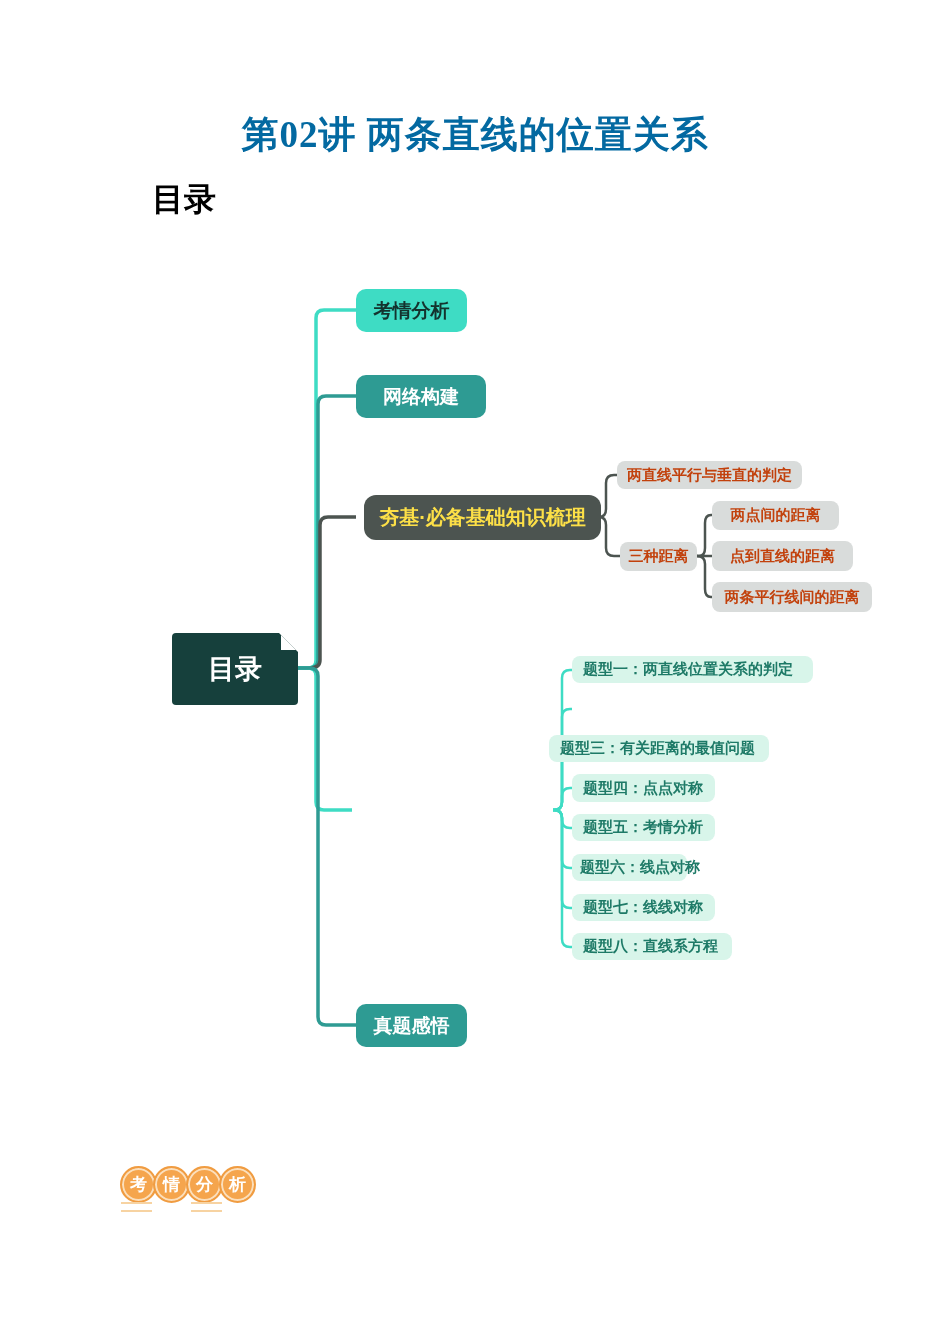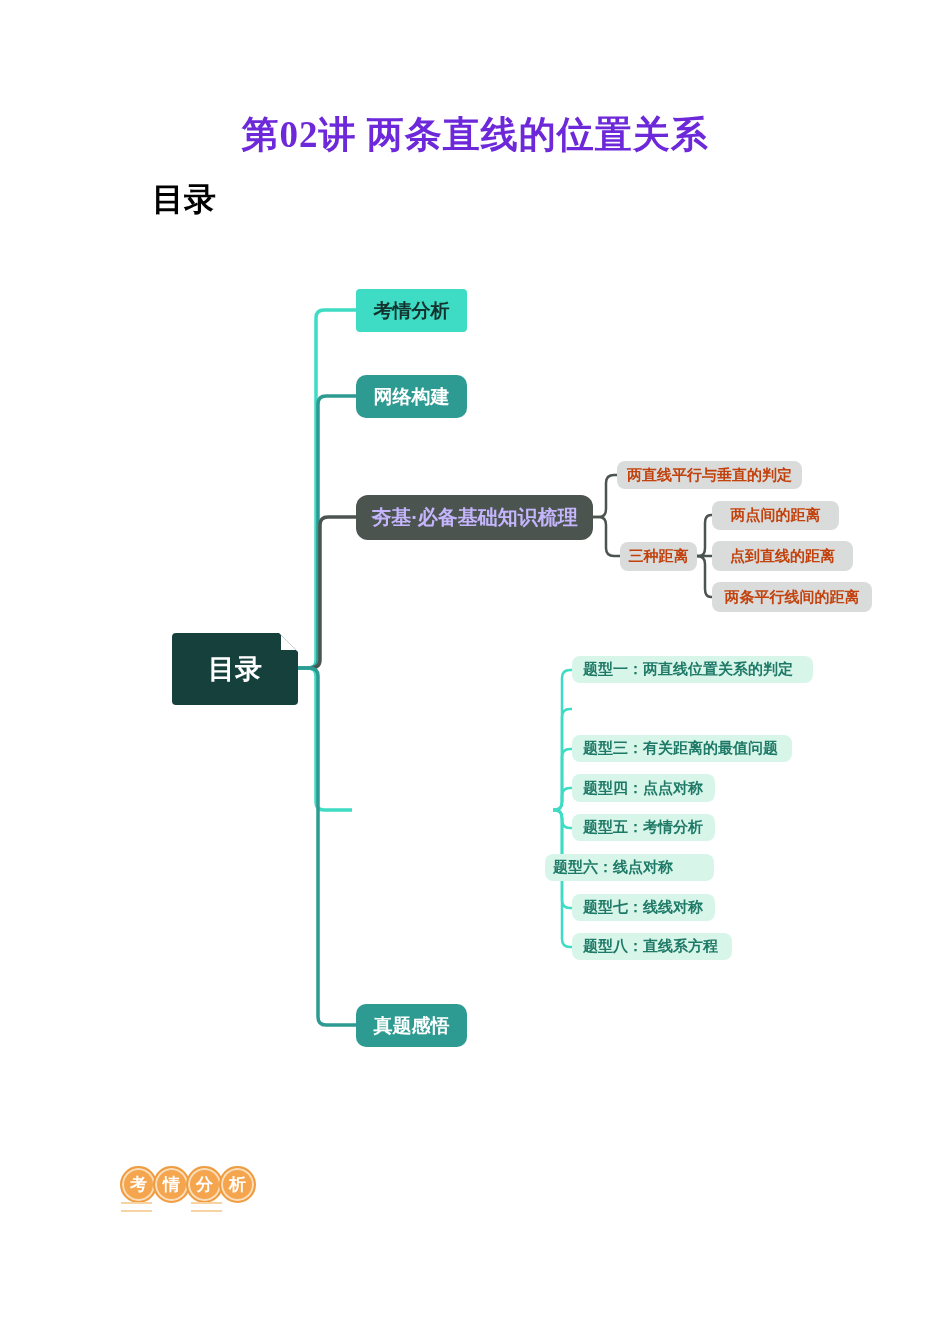--- a/index.html
+++ b/index.html
@@ -1,29 +1,29 @@
 <!DOCTYPE html>
 <html><head>
 <meta charset="utf-8">
 <style>
   html,body{margin:0;padding:0;background:#ffffff;}
   #page{position:relative;width:950px;height:1344px;background:#ffffff;overflow:hidden;
         font-family:"Liberation Sans","DejaVu Sans",sans-serif;}
   .doc-title{position:absolute;left:0;top:110px;width:950px;text-align:center;
              font-family:"Liberation Serif","DejaVu Serif",serif;font-weight:bold;
-             font-size:37px;color:#6d28d9;letter-spacing:1px;}
+             font-size:37px;color:#0369a1;letter-spacing:1px;}
   .toc-heading{position:absolute;left:152px;top:178px;
                font-family:"Liberation Serif","DejaVu Serif",serif;font-weight:bold;
                font-size:32px;color:#000;}
   #map-lines{position:absolute;left:0;top:0;z-index:1;pointer-events:none;}
   .node{position:absolute;z-index:2;display:flex;align-items:center;justify-content:center;
         font-weight:bold;box-sizing:border-box;white-space:nowrap;}
-  .n-turquoise{background:#3EDCC4;color:#14332E;border-radius:4px;font-size:19px;}
+  .n-turquoise{background:#3EDCC4;color:#14332E;border-radius:10px;font-size:19px;}
   .n-teal{background:#2E9B93;color:#ffffff;border-radius:10px;font-size:19px;}
-  .n-dark{background:#4C5450;color:#c4b5fd;border-radius:12px;font-size:20px;}
+  .n-dark{background:#4C5450;color:#fde047;border-radius:12px;font-size:20px;margin-left:8px;}
   .n-gray{background:#D9DCDB;color:#c2410c;border-radius:8px;font-size:15px;}
   .n-mint{background:#D8F5EA;color:#1E7A67;border-radius:8px;font-size:15px;
           justify-content:flex-start;padding:0 11px;}
   .root-box{position:absolute;left:172px;top:633px;width:126px;height:72px;z-index:2;
             background:#16403C;border-radius:4px;display:flex;align-items:center;justify-content:center;
             color:#fff;font-weight:bold;font-size:27px;
             clip-path:polygon(0 0,calc(100% - 19px) 0,100% 19px,100% 100%,0 100%);}
   .root-fold{position:absolute;top:0;right:0;width:17px;height:17px;background:#ffffff;
              clip-path:polygon(0 0,100% 100%,0 100%);}
   .badge{position:absolute;left:120px;top:1166px;display:flex;z-index:2;}
@@ -66,35 +66,35 @@
     <path d="M 553 810 L 554 810 Q 562 810 562 818 L 562 900 Q 562 908 570 908 L 572 908" fill="none" stroke="#3EDCC4" stroke-width="2.5"></path>
     <path d="M 553 810 L 554 810 Q 562 810 562 818 L 562 939 Q 562 947 570 947 L 572 947" fill="none" stroke="#3EDCC4" stroke-width="2.5"></path>
   </svg>
 
   <div class="root-box">
     <span>目录</span>
     <span class="root-fold"></span>
   </div>
 
   <div class="node n-turquoise" style="left:356px;top:289px;width:111px;height:43px;">考情分析</div>
-  <div class="node n-teal" style="left:356px;top:375px;width:111px;height:43px;">网络构建</div>
+  <div class="node n-teal" style="left:356px;top:375px;width:130px;height:43px;">网络构建</div>
   <div class="node n-dark" style="left:356px;top:495px;width:237px;height:45px;">夯基·必备基础知识梳理</div>
   <div class="node n-teal" style="left:356px;top:1004px;width:111px;height:43px;">真题感悟</div>
 
   <div class="node n-gray" style="left:617px;top:461px;width:185px;height:28px;">两直线平行与垂直的判定</div>
   <div class="node n-gray" style="left:620px;top:542px;width:77px;height:29px;">三种距离</div>
   <div class="node n-gray" style="left:712px;top:501px;width:127px;height:29px;">两点间的距离</div>
   <div class="node n-gray" style="left:712px;top:541px;width:141px;height:30px;">点到直线的距离</div>
   <div class="node n-gray" style="left:712px;top:582px;width:160px;height:30px;">两条平行线间的距离</div>
 
   <div class="node n-mint" style="left:572px;top:656px;width:241px;height:27px;">题型一：两直线位置关系的判定</div>
-  <div class="node n-mint" style="left:572px;top:735px;width:220px;height:27px;">题型三：有关距离的最值问题</div>
+  <div class="node n-mint" style="left:549px;top:735px;width:220px;height:27px;">题型三：有关距离的最值问题</div>
   <div class="node n-mint" style="left:572px;top:774px;width:143px;height:28px;">题型四：点点对称</div>
   <div class="node n-mint" style="left:572px;top:814px;width:143px;height:27px;">题型五：考情分析</div>
-  <div class="node n-mint" style="left:545px;top:854px;width:169px;height:27px;padding-left:8px;">题型六：线点对称</div>
+  <div class="node n-mint" style="left:572px;top:854px;width:115px;height:27px;padding-left:8px;">题型六：线点对称</div>
   <div class="node n-mint" style="left:572px;top:894px;width:143px;height:27px;">题型七：线线对称</div>
   <div class="node n-mint" style="left:572px;top:933px;width:160px;height:27px;">题型八：直线系方程</div>
 
   <div class="badge">
     <div class="badge-circle">考</div>
     <div class="badge-circle">情</div>
     <div class="badge-circle">分</div>
     <div class="badge-circle">析</div>
   </div>
   <div class="badge-underline" style="left:121px;top:1202px;"></div>

